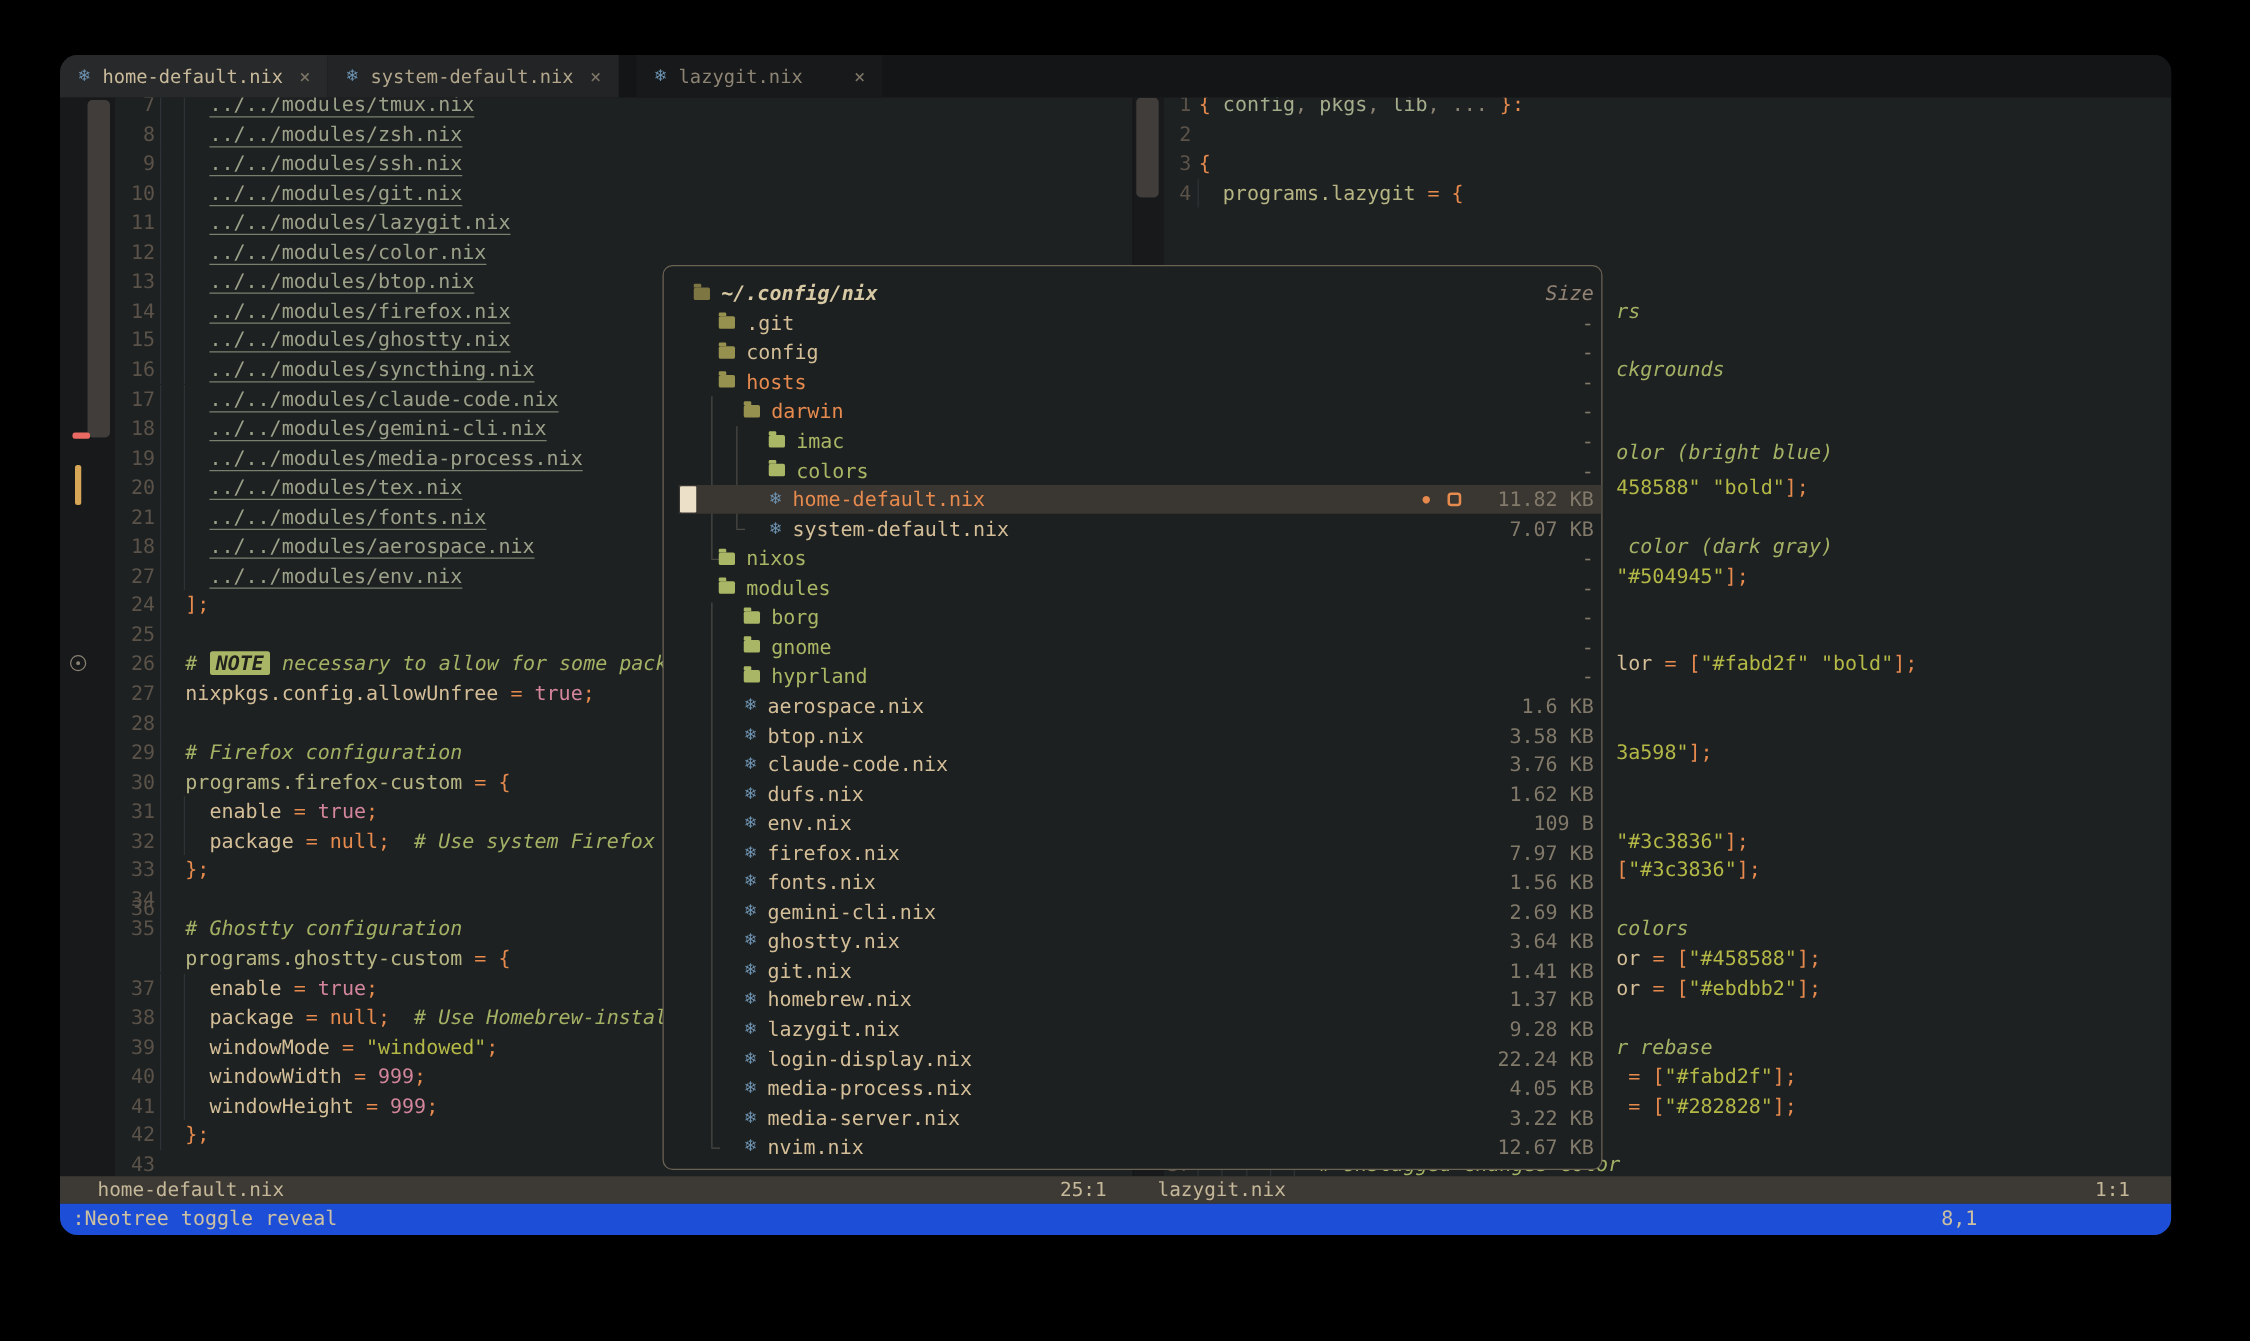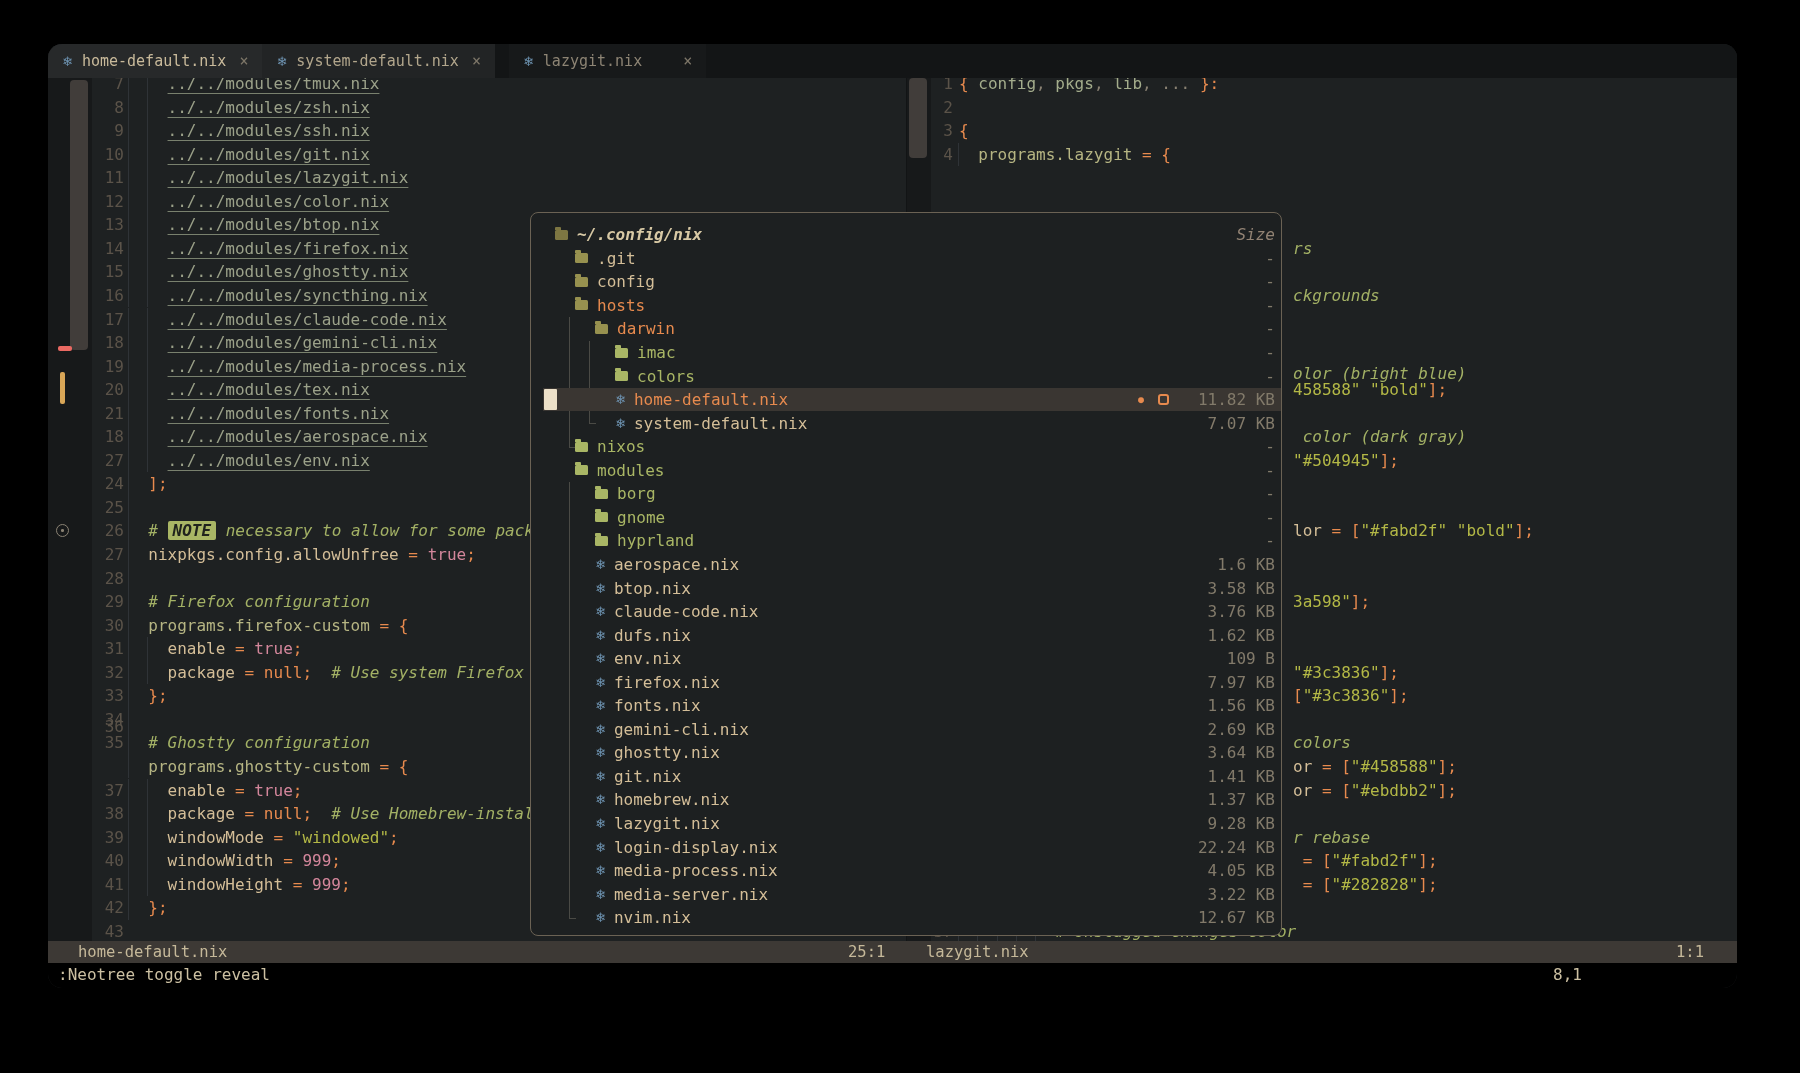--- a/index.html
+++ b/index.html
@@ -71,21 +71,21 @@
   .mod-dot { color:#e78a4e; font-size:10px; margin-right:14px; }
   .mod-square { width:11px; height:11px; border:2px solid #e78a4e; border-radius:3px; margin-right:22px; }
   .tguide { position:absolute; width:1px; background:#4a4a45; }
   .tguide-corner { position:absolute; height:1px; width:7px; background:#4a4a45; }
   #nt-header-size { font-style:italic; color:#928374; }
 
   
   #statusline { position:absolute; left:0; top:897px; width:100%; height:22px; background:#3d3935;
                 font-size:15.5px; color:#c5b899; }
   #statusline .half { position:absolute; top:0; height:22px; display:flex; align-items:center; }
-  #cmdline { position:absolute; left:0; top:919px; width:100%; height:25px; background:#000000;
+  #cmdline { position:absolute; left:0; top:919px; width:100%; height:25px; background:#1d4ed8;
              font-size:16px; color:#ccc0a2; }
   #cmdline span { position:absolute; top:2px; }
 </style>
 </head>
 <body>
 
 <div id="window">
 
   <div id="tabbar">
       <div class="tab lit1">
@@ -266,21 +266,21 @@
           <div class="crow" style="left: 52px; top: 64.65px;"><span class="c-olive">  programs.lazygit </span><span class="c-orange">= {</span></div>
           <div class="lnum" style="left: 22px; width: 24px; top: 841.8px;">37</div>
           <div class="guide" style="left: 51px; top: 841.8px;"></div>
           <div class="guide" style="left: 70.26px; top: 841.8px;"></div>
           <div class="guide" style="left: 89.52px; top: 841.8px;"></div>
           <div class="guide" style="left: 108.78px; top: 841.8px;"></div>
           <div class="guide" style="left: 128.04px; top: 841.8px;"></div>
           <div class="crow" style="left: 52px; top: 841.8px;"><span class="c-fg">          </span><span class="c-com"># Unstagged changes color</span></div>
           <div class="crow" style="left: 386px; top: 158.85px;"><span class="c-com">rs</span></div>
           <div class="crow" style="left: 386px; top: 205.95px;"><span class="c-com">ckgrounds</span></div>
-          <div class="crow" style="left: 386px; top: 284px;"><span class="c-com">olor (bright blue)</span></div>
+          <div class="crow" style="left: 386px; top: 272px;"><span class="c-com">olor (bright blue)</span></div>
           <div class="crow" style="left: 386px; top: 300.15px;"><span class="c-str">458588" "bold"</span><span class="c-orange">];</span></div>
           <div class="crow" style="left: 386px; top: 347.25px;"><span class="c-com"> color (dark gray)</span></div>
           <div class="crow" style="left: 386px; top: 370.8px;"><span class="c-str">"#504945"</span><span class="c-orange">];</span></div>
           <div class="crow" style="left: 386px; top: 441.45px;"><span class="c-fg">lor </span><span class="c-orange">= [</span><span class="c-str">"#fabd2f" "bold"</span><span class="c-orange">];</span></div>
           <div class="crow" style="left: 386px; top: 512.1px;"><span class="c-str">3a598"</span><span class="c-orange">];</span></div>
           <div class="crow" style="left: 386px; top: 582.75px;"><span class="c-str">"#3c3836"</span><span class="c-orange">];</span></div>
           <div class="crow" style="left: 386px; top: 606.3px;"><span class="c-orange">[</span><span class="c-str">"#3c3836"</span><span class="c-orange">];</span></div>
           <div class="crow" style="left: 386px; top: 653.4px;"><span class="c-com">colors</span></div>
           <div class="crow" style="left: 386px; top: 676.95px;"><span class="c-fg">or </span><span class="c-orange">= [</span><span class="c-str">"#458588"</span><span class="c-orange">];</span></div>
           <div class="crow" style="left: 386px; top: 700.5px;"><span class="c-fg">or </span><span class="c-orange">= [</span><span class="c-str">"#ebdbb2"</span><span class="c-orange">];</span></div>

